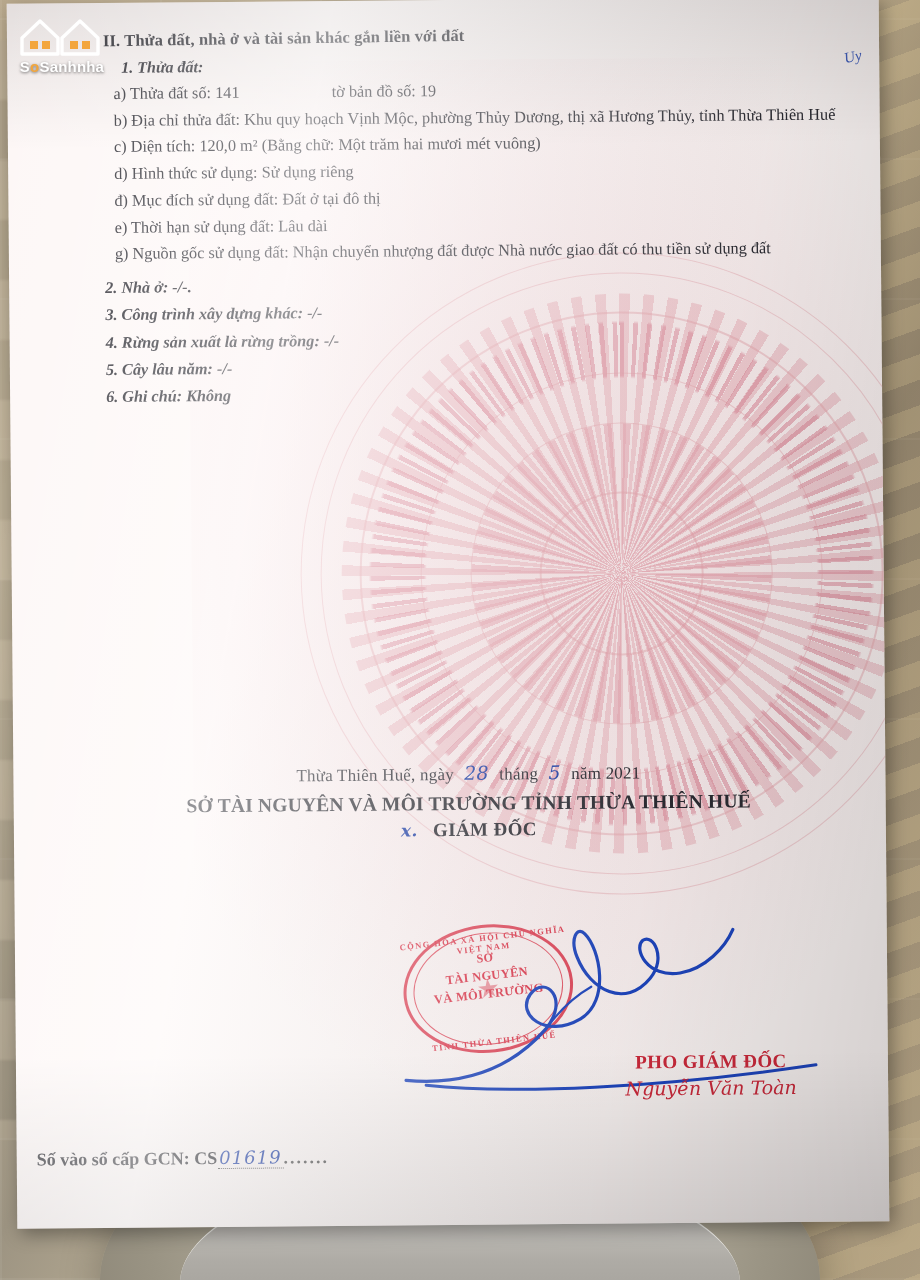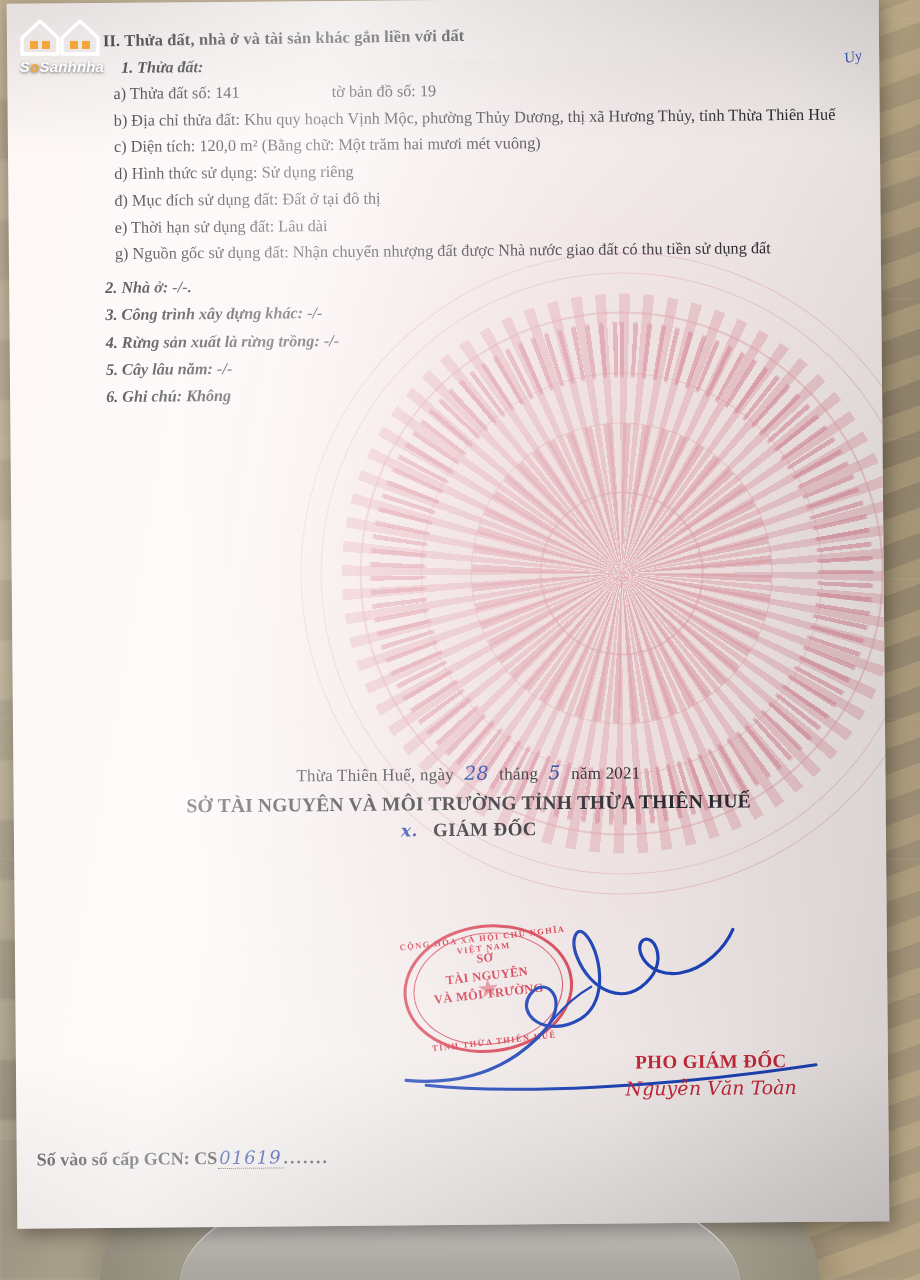--- a/index.html
+++ b/index.html
@@ -348,21 +348,20 @@
   
   .logo {
     position: absolute;
     left: 6px;
     top: 8px;
     z-index: 30;
     width: 112px;
     text-align: center;
     color: #fff;
     text-shadow: 0 1px 3px rgba(0,0,0,.55);
-    font-style: italic;
   }
   .logo-mark {
     width: 92px; height: 52px;
     margin: 0 auto;
     position: relative;
   }
   .logo-text {
     font-family: "Liberation Sans", sans-serif;
     font-size: 15px;
     font-weight: 700;

